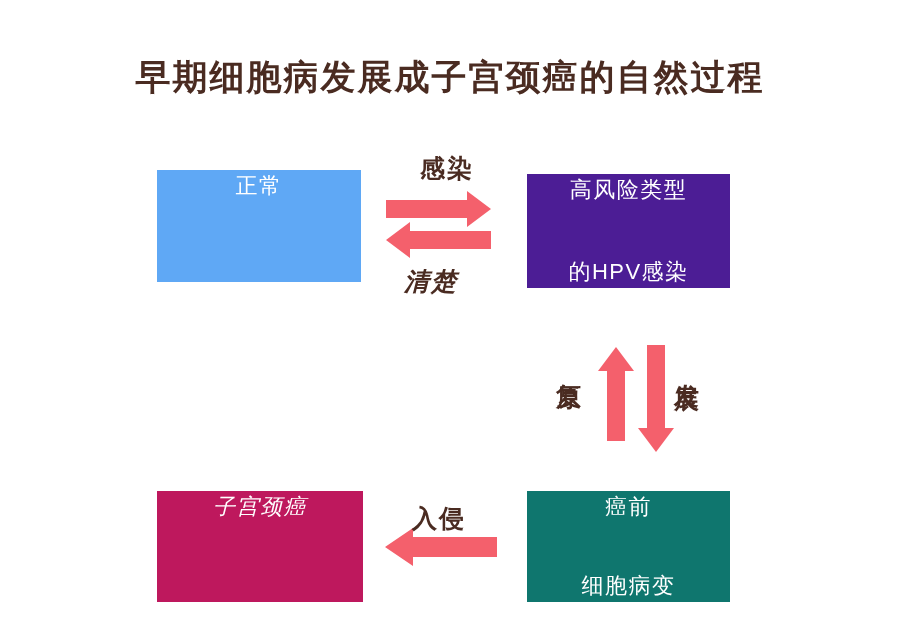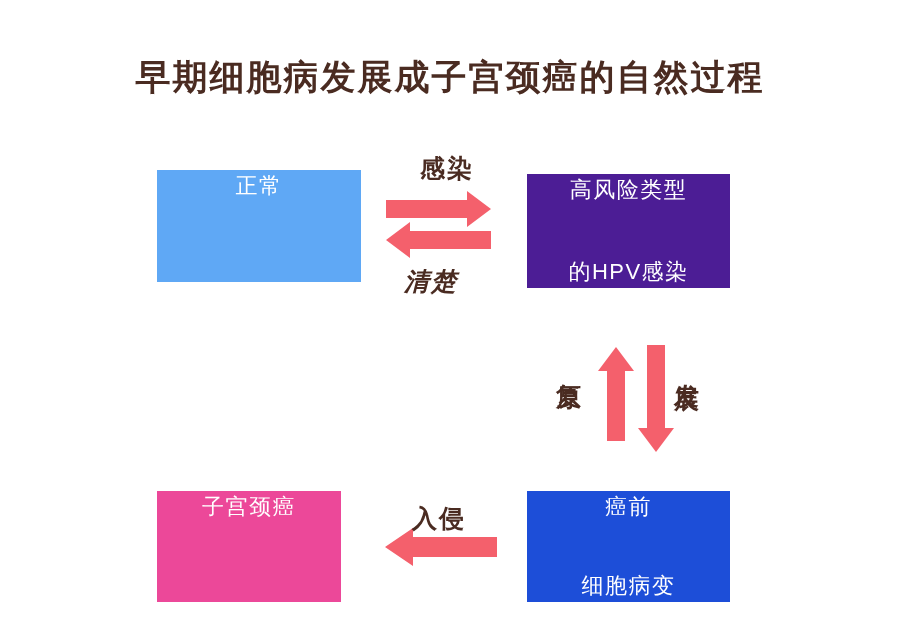--- a/index.html
+++ b/index.html
@@ -65,28 +65,29 @@
     top: 174px;
     width: 203px;
     height: 114px;
     background: #4c1d95;
   }
   .node-precancer {
     left: 527px;
     top: 491px;
     width: 203px;
     height: 111px;
-    background: #1d4ed8;
+    background: #0f766e;
   }
   .node-cancer {
     left: 157px;
     top: 491px;
-    width: 184px;
+    width: 206px;
     height: 111px;
-    background: #ec4899;
+    background: #be185d;
+    font-style: italic;
   }
 
   
   .arrow-label {
     position: absolute;
     color: #4a2b21;
     font-size: 25px;
     font-weight: bold;
     letter-spacing: 2px;
     white-space: nowrap;

